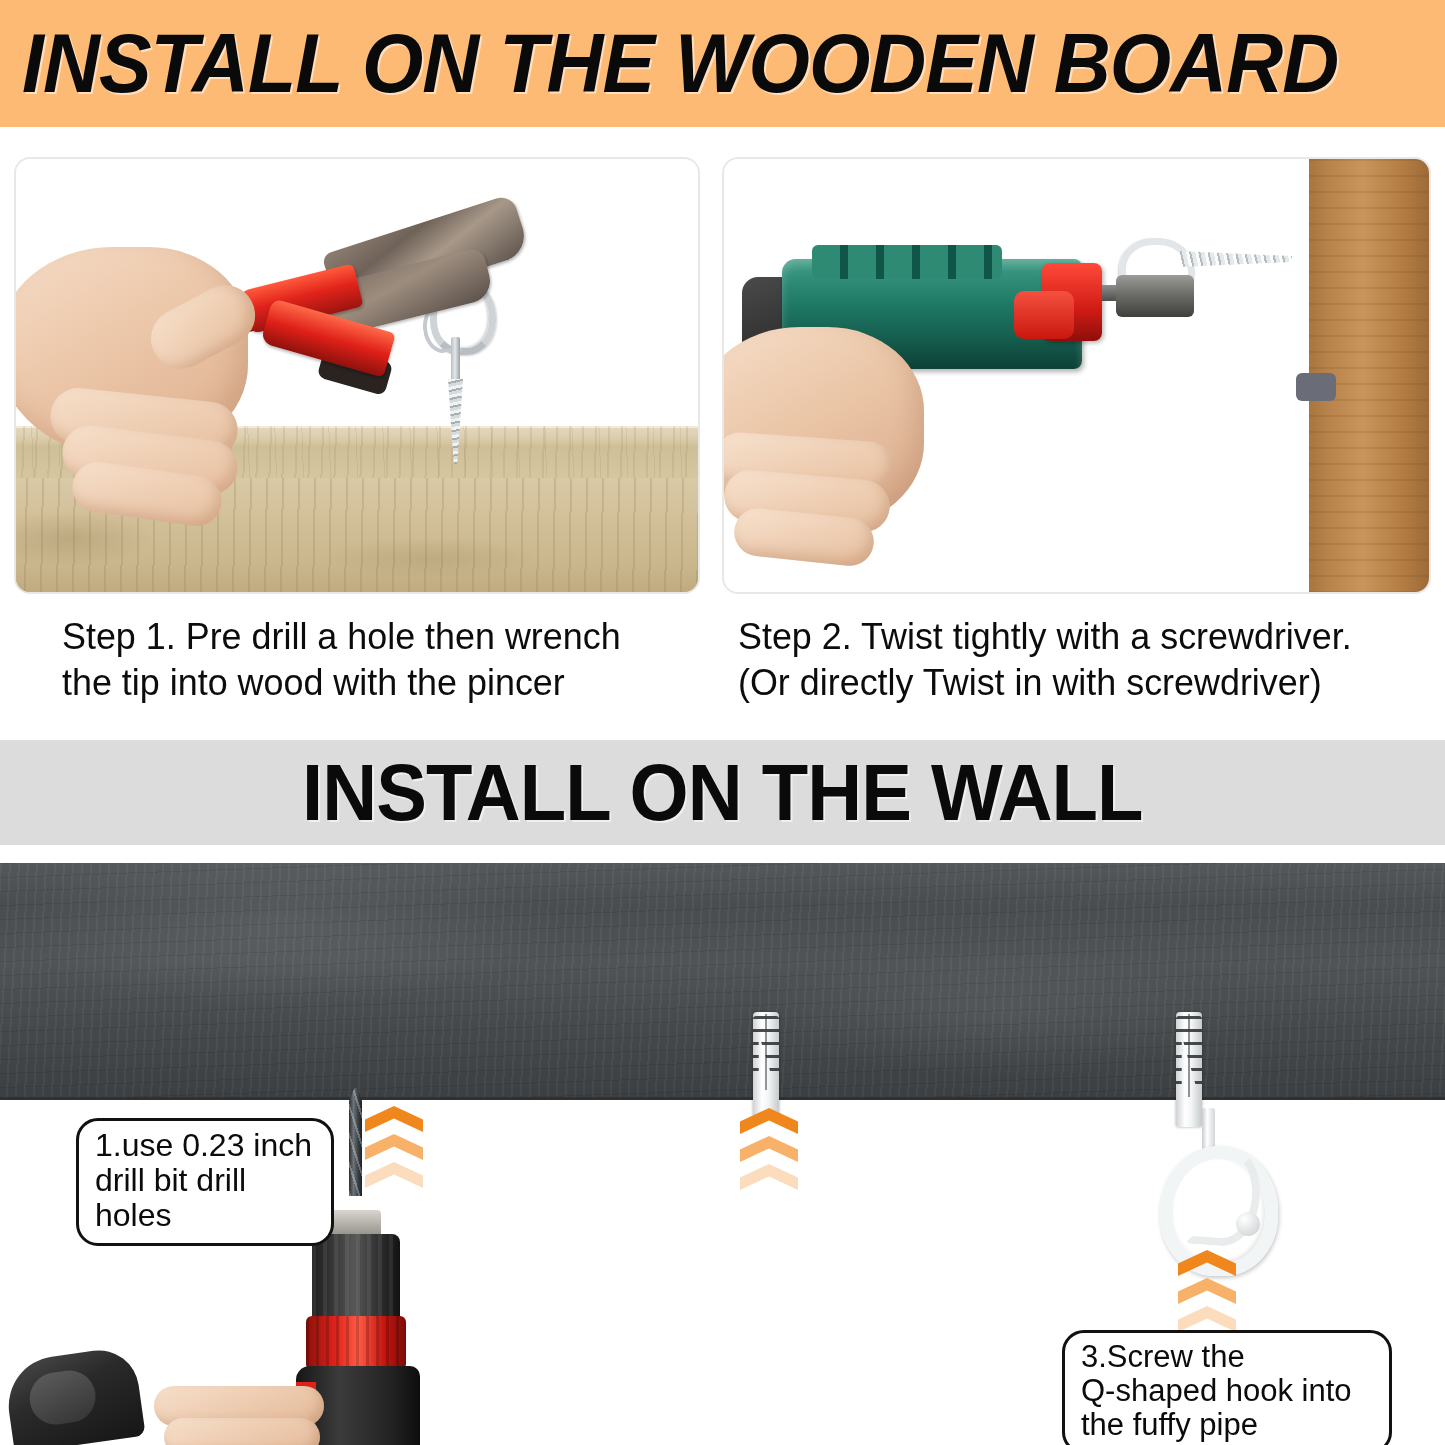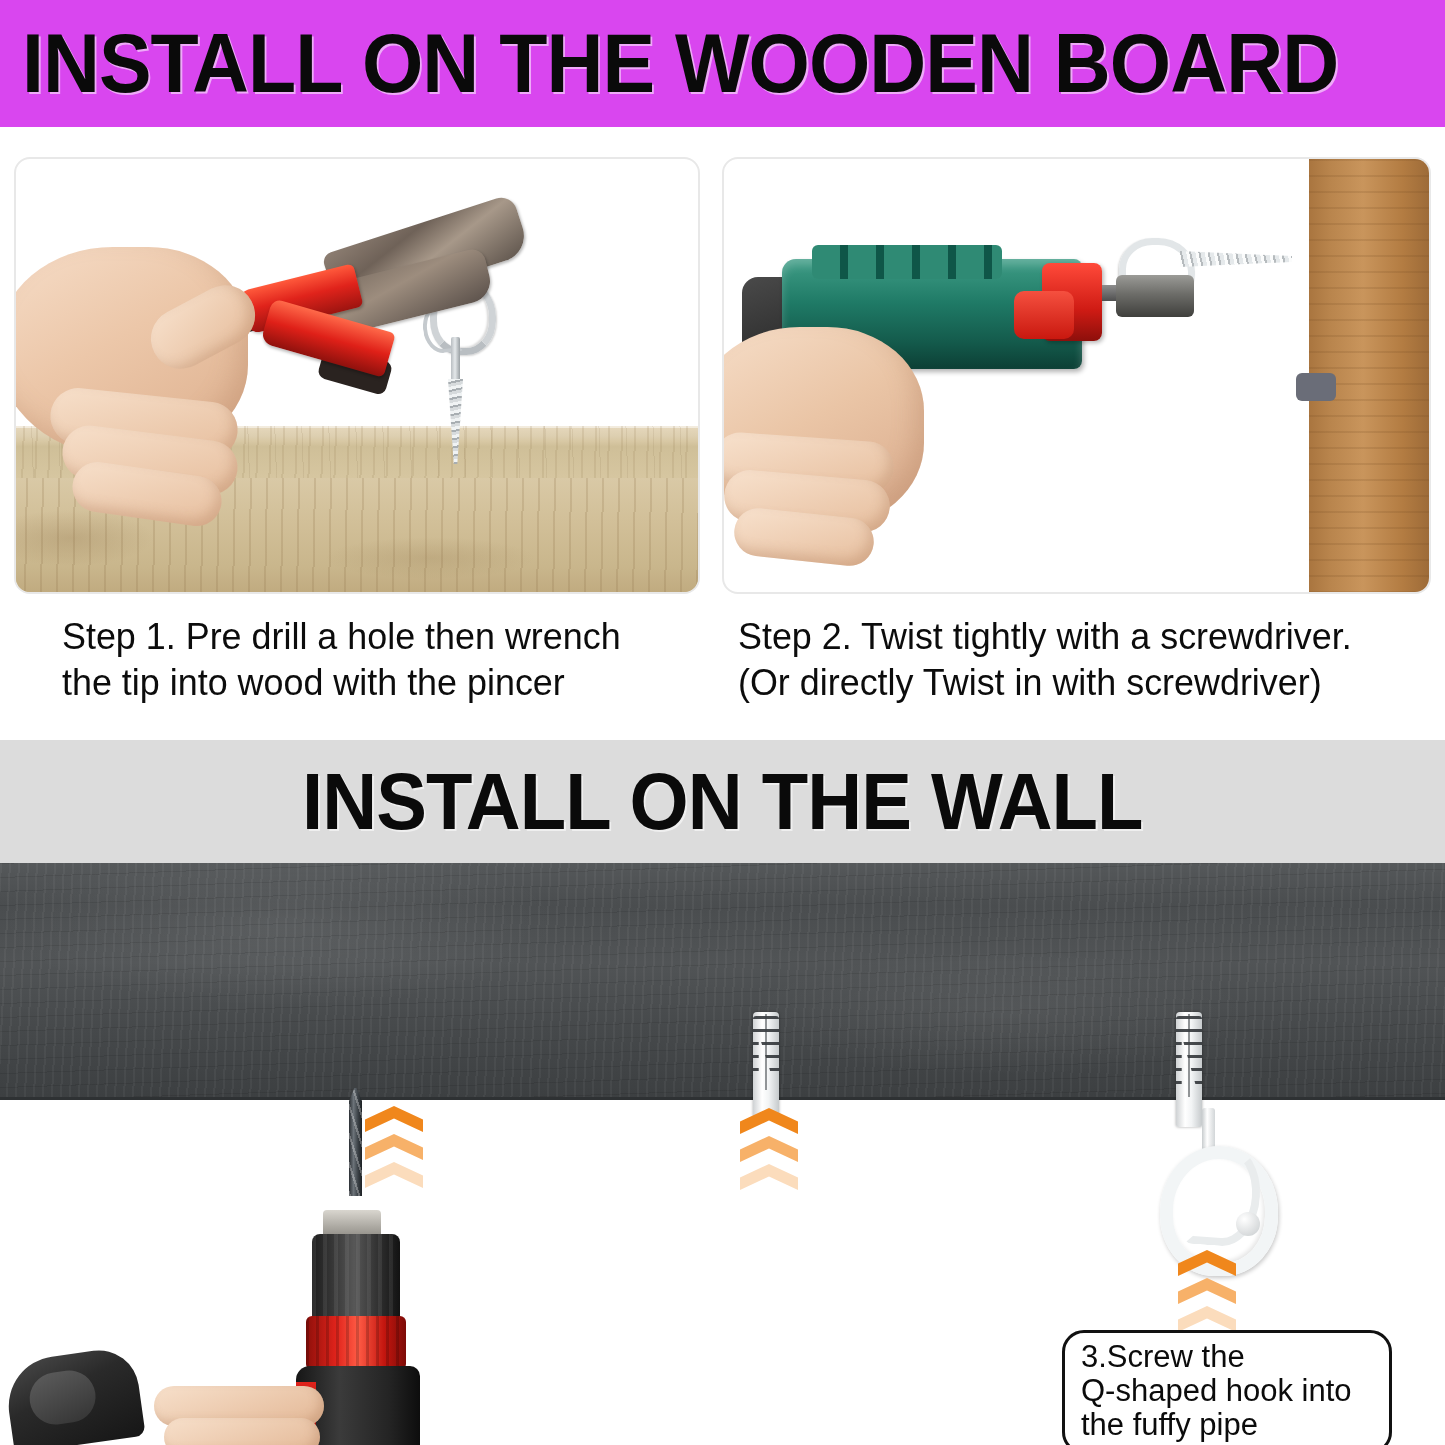--- a/index.html
+++ b/index.html
@@ -23,21 +23,21 @@
     font-weight:700;
     color:#0a0a0a;
     letter-spacing:-1px;
     transform:scaleX(.95);
     transform-origin:left center;
     white-space:nowrap;
     text-shadow:2px 2px 0 rgba(255,255,255,.55);
   }
   #band-wood{top:0;height:127px;padding-left:22px;}
   #band-wood .band-title{font-size:83px;line-height:83px;}
-  #band-wall{top:740px;height:123px;justify-content:center;padding-left:0;}
+  #band-wall{top:740px;height:105px;justify-content:center;padding-left:0;}
   #band-wall .band-title{font-size:80px;line-height:80px;transform:scaleX(.95);transform-origin:center center;}
 
   
   .panels{position:absolute;top:129px;left:0;width:1445px;height:485px;background:#fff;}
   .panel{
     position:absolute;top:28px;height:437px;
     background:#ffffff;
     border:2px solid #e8e8e8;
     border-radius:16px;
     overflow:hidden;
@@ -421,21 +421,21 @@
     transform-origin:left top;
   }
   #caption-1{left:22px;width:660px;}
   #caption-2{left:698px;width:740px;}
 </style>
 </head>
 <body>
 
 <div class="page">
 
-  <div class="band" id="band-wood" style="background: #d946ef;">
+  <div class="band" id="band-wood" style="background: #fdba74; font-style: italic;">
     <div class="band-title" style="color: rgb(10, 10, 10);">INSTALL ON THE WOODEN BOARD</div>
   </div>
 
   <div class="panels">
 
     <div class="panel" id="panel-1">
       <div class="p1-board"></div>
       <div class="p1-board-face"></div>
 
       <div class="p1-hook">
@@ -567,17 +567,19 @@
         <i style="background: rgb(240, 135, 28);"></i>
       </div>
     <div class="chev c2">
         <i style="background: rgb(247, 177, 105);"></i>
       </div>
     <div class="chev c3">
         <i style="background: rgb(251, 220, 188);"></i>
       </div>
   </div>
 
+  <div class="callout" id="callout-1" style="border-color: rgb(17, 17, 17);">1.use 0.23 inch
+drill bit drill holes</div>
   <div class="callout" id="callout-3" style="border-color: rgb(17, 17, 17);">3.Screw the
 Q-shaped hook into
 the fuffy pipe</div>
 
 </div>
 
 </body></html>

